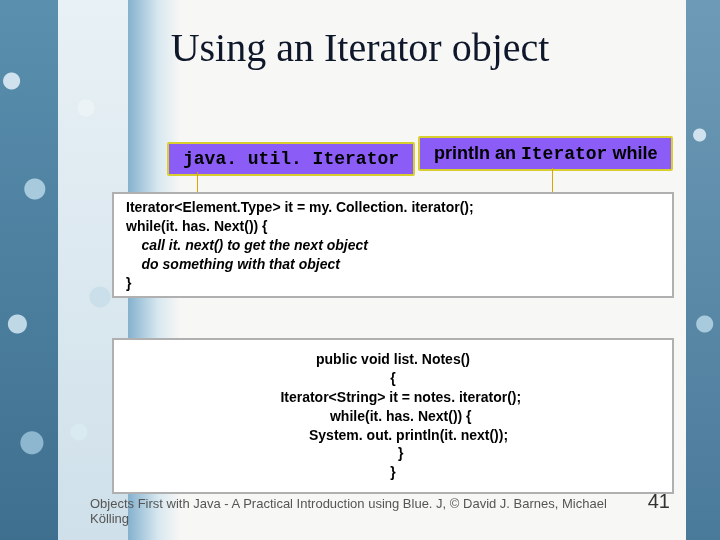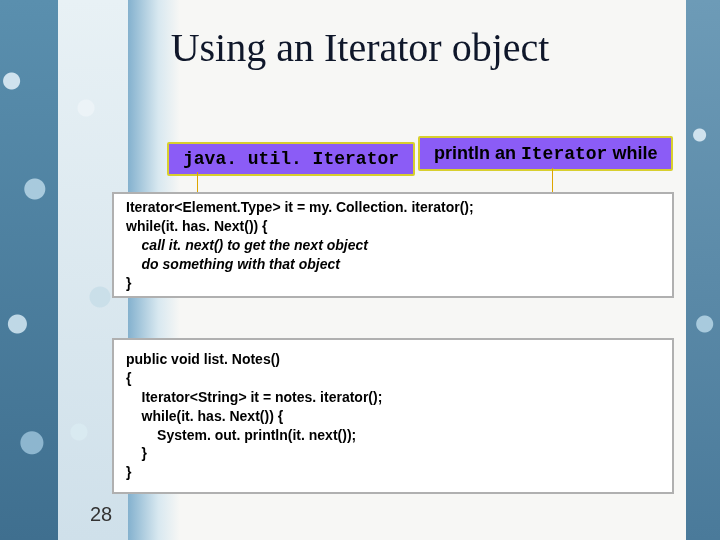--- a/index.html
+++ b/index.html
@@ -82,20 +82,21 @@
     white-space: pre;
     margin-left: 22px;
   }
   .codebox.upper {
     top: 192px;
     padding-top: 4px;
     padding-bottom: 4px;
   }
   .codebox.lower {
     top: 338px;
+    text-align: center;
   }
   .bold { font-weight: bold; }
   .ital { font-style: italic; font-weight: bold; }
 
   .hairline-v {
     position: absolute;
     width: 0;
     border-left: 1px solid #dda500;
   }
   .hl1 { left: 197px; top: 172px; height: 22px; }
@@ -138,14 +139,15 @@
 
 <div class="codebox lower"><span class="bold">public void list. Notes()</span>
 <span class="bold">{</span>
 <span class="bold">    Iterator&lt;String&gt; it = notes. iterator();</span>
 <span class="bold">    while(it. has. Next()) {</span>
 <span class="bold">        System. out. println(it. next());</span>
 <span class="bold">    }</span>
 <span class="bold">}</span></div>
 
 <div class="footer">
-  <span class="page">28</span>
+  <span>Objects First with Java - A Practical Introduction using Blue. J, © David J. Barnes, Michael Kölling</span>
+  <span class="page">41</span>
 </div>
 
 </body></html>

